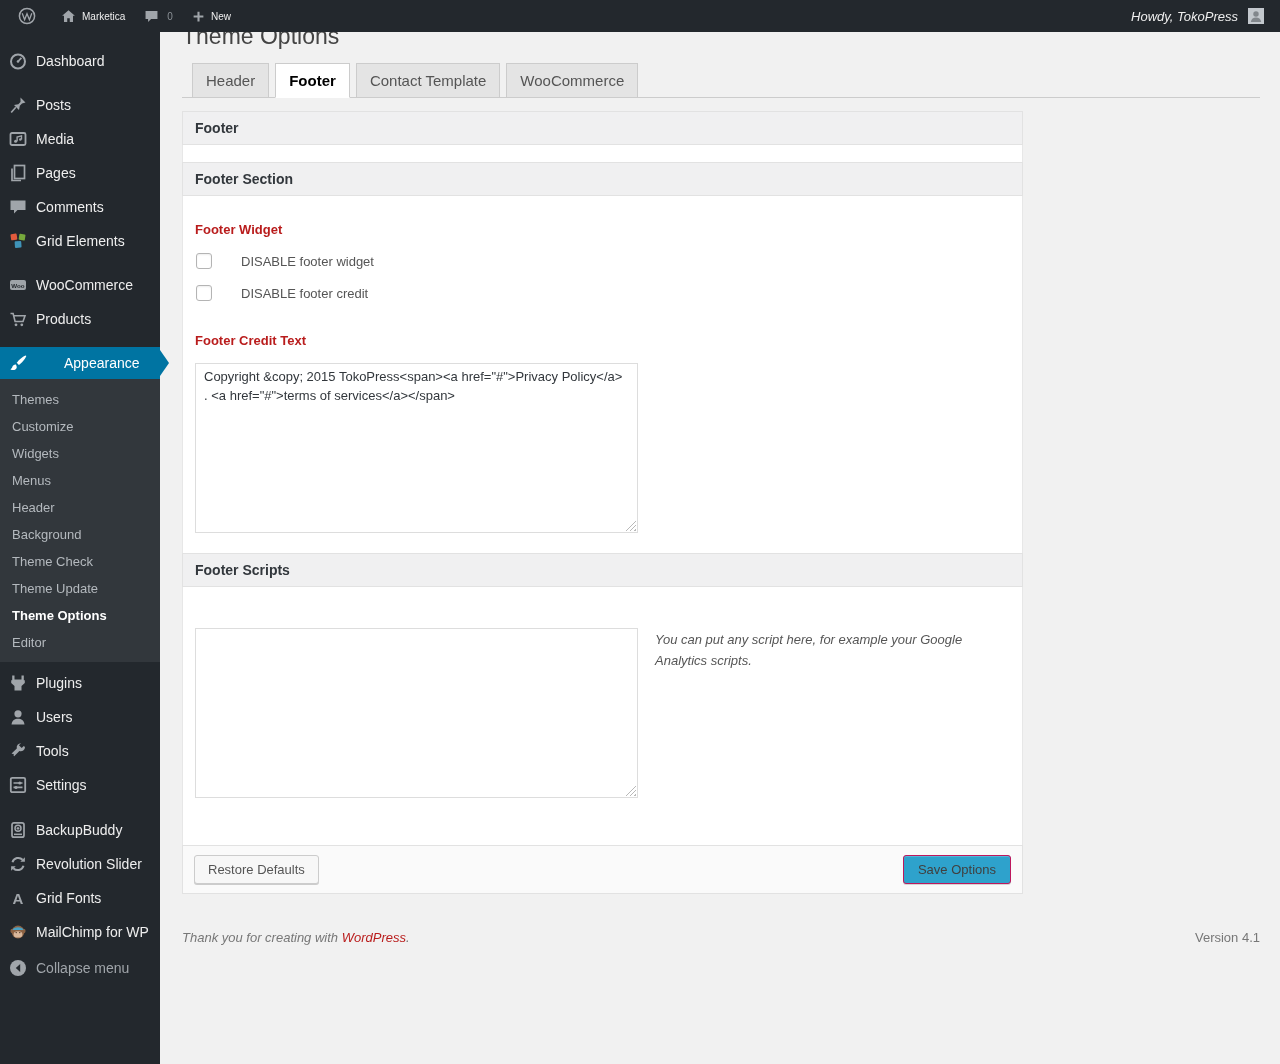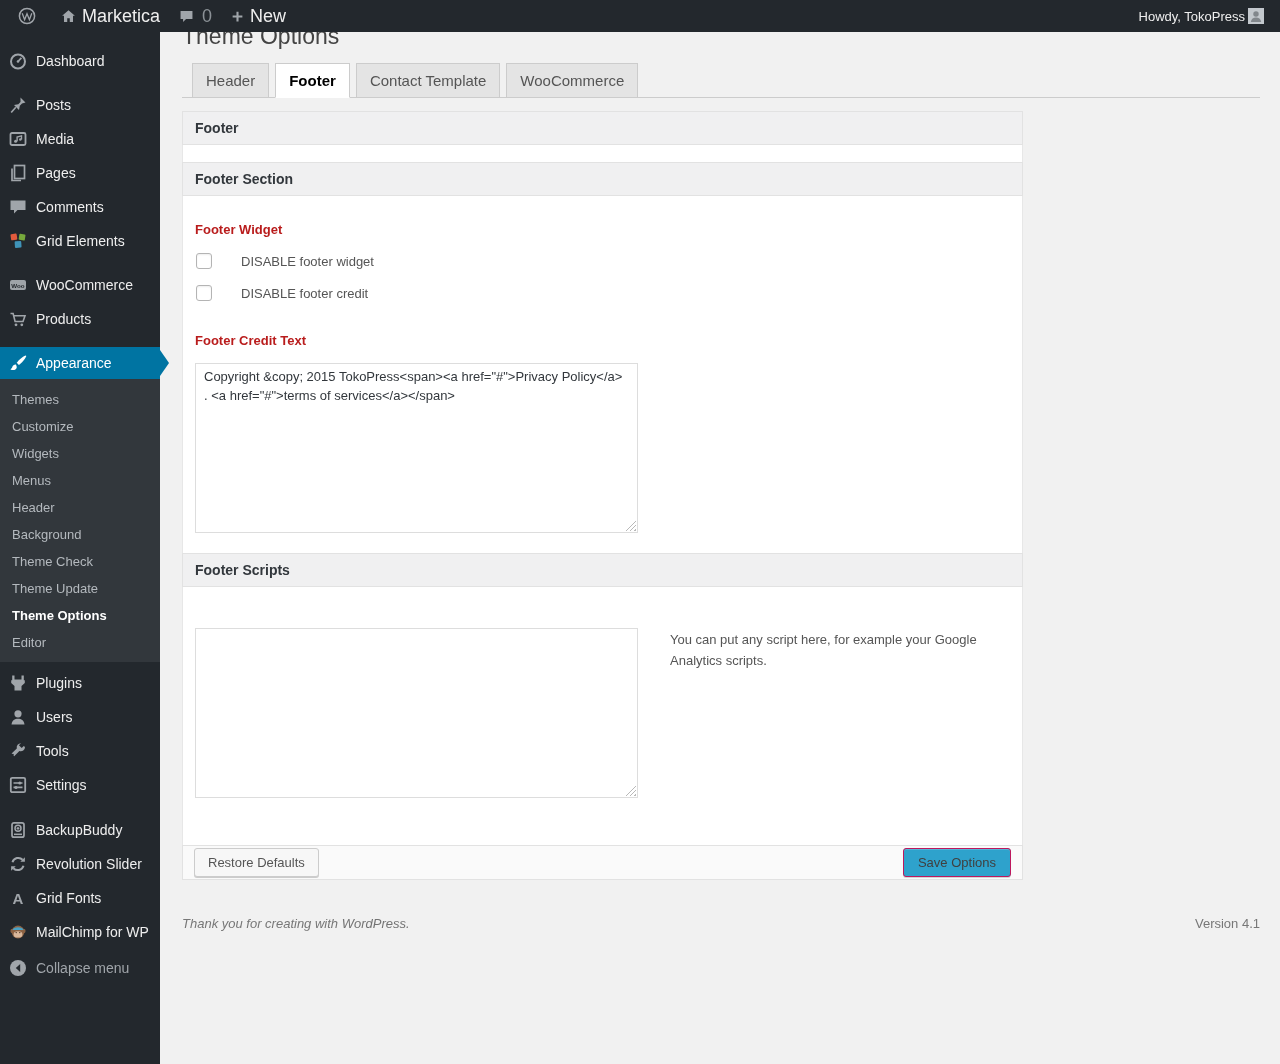--- a/index.html
+++ b/index.html
@@ -7,41 +7,41 @@
   body {
     font-family: "Liberation Sans", sans-serif;
     background:#f1f1f1; color:#444; font-size:13px;
   }
   
   #adminbar{
     position:absolute; top:0; left:0; width:1280px; height:32px;
     background:#23282d; color:#eee; display:flex; align-items:center;
     padding:0 14px 0 8px; z-index:50;
   }
-  .ab-item{display:flex; align-items:center; height:32px; padding:0 9px; font-size:18px; color:#eee; cursor:pointer;}
+  .ab-item{display:flex; align-items:center; height:32px; padding:0 9px; font-size:10px; color:#eee; cursor:pointer;}
   .ab-item svg{display:block;}
   .ab-icon{color:#a0a5aa; margin-right:5px; display:flex; align-items:center;}
   .ab-count{color:#8b9196; margin-left:2px;}
   .ab-spacer{flex:1;}
-  .ab-howdy{display:flex; align-items:center; gap:3px; padding:0 2px; cursor:pointer;}
+  .ab-howdy{display:flex; align-items:center; gap:10px; padding:0 2px; cursor:pointer;font-style:italic;}
   .avatar{width:16px; height:16px; display:block;}
   
   #sidebar{
     position:absolute; top:32px; left:0; bottom:0; width:160px;
     background:#23282d; padding-top:12px; z-index:40;
   }
   .mi{
     display:flex; align-items:center; height:34px; padding:0 8px;
     color:#eee; font-size:14px; cursor:pointer; position:relative;
   }
   .mi .ico{width:20px; height:20px; margin-right:8px; color:#a0a5aa; display:flex; align-items:center; justify-content:center; flex:none;}
   .mi .ico svg{width:20px; height:20px; display:block;}
   .sep{height:10px;}
   .sep-lg{height:11px;}
-  .mi.active{background:#0074a2; color:#fff; height:32px;}
+  .mi.active{background:#0074a2; color:#fff; height:32px;gap:28px;}
   .mi.active .ico{color:#fff;}
   .mi.active .menu-arrow{
     position:absolute; right:-9px; top:50%; transform:translateY(-50%);
     width:0; height:0; border-top:13px solid transparent; border-bottom:13px solid transparent;
     border-left:9px solid #0074a2;
   }
   .submenu{background:#32373c; padding:7px 0 6px;}
   .smi{display:block; padding:6px 12px; font-size:13px; line-height:15px; color:#b4b9be; cursor:pointer;}
   .smi.current{color:#fff; font-weight:bold;}
   .mi.collapse-item{color:#a0a5aa; margin-top:2px;}
@@ -83,32 +83,32 @@
     font-family:"Liberation Sans", sans-serif; font-size:13px; color:#32373c;
     line-height:1.45; padding:4px 8px; resize:none; display:block;
   }
   .grip{
     position:absolute; right:2px; bottom:2px; width:11px; height:11px;
     background:repeating-linear-gradient(135deg, transparent 0 2px, #b9b9b9 2px 3px);
     clip-path:polygon(100% 0, 100% 100%, 0 100%); pointer-events:none;
   }
   .script-row{display:flex; align-items:flex-start; margin-top:0;}
   .script-row .ta-wrap{margin-top:15px;}
-  .helper{width:312px; margin-left:32px; margin-top:17px; font-size:13px; color:#555; line-height:1.6;}
+  .helper{width:312px; margin-left:17px; margin-top:17px; font-size:13px; color:#555; line-height:1.6;font-style:italic;}
   .actions{
-    background:#fafafa; border:1px solid #e2e2e2; height:35px;
+    background:#fafafa; border:1px solid #e2e2e2; height:49px;
     display:flex; align-items:center; justify-content:space-between; padding:0 11px;
   }
   .btn{font-family:"Liberation Sans", sans-serif; font-size:13px; line-height:19px; padding:4px 13px; border-radius:3px; cursor:pointer;}
   .btn-default{background:#f7f7f7; border:1px solid #ccc; color:#555; box-shadow:0 1px 0 #ccc;}
   .btn-primary{background:#2ea2cc; border:1px solid #be185d; color:#404040; box-shadow:inset 0 1px 0 rgba(120,200,230,.5), 0 1px 0 rgba(0,0,0,.15); padding:4px 14px;}
   
   .page-footer{display:flex; justify-content:space-between; margin-top:36px; font-size:13px; color:#777;}
   .thanks{font-style:italic;}
-  .thanks a{color:#737373; text-decoration:none;}
+  .thanks a{color:#b91c1c; text-decoration:none;}
 </style>
 </head>
 <body>
 
 <div id="adminbar">
   <div class="ab-item">
     <span class="ab-icon">
       <svg width="20" height="20" viewBox="0 0 20 20">
           <circle cx="10" cy="10" r="7.6" fill="none" stroke="currentColor" stroke-width="1.5"></circle>
           <path d="M5.2 7.2l2.4 6.6 2.4-6 2.4 6 2.4-6.6" fill="none" stroke="currentColor" stroke-width="1.3"></path>

